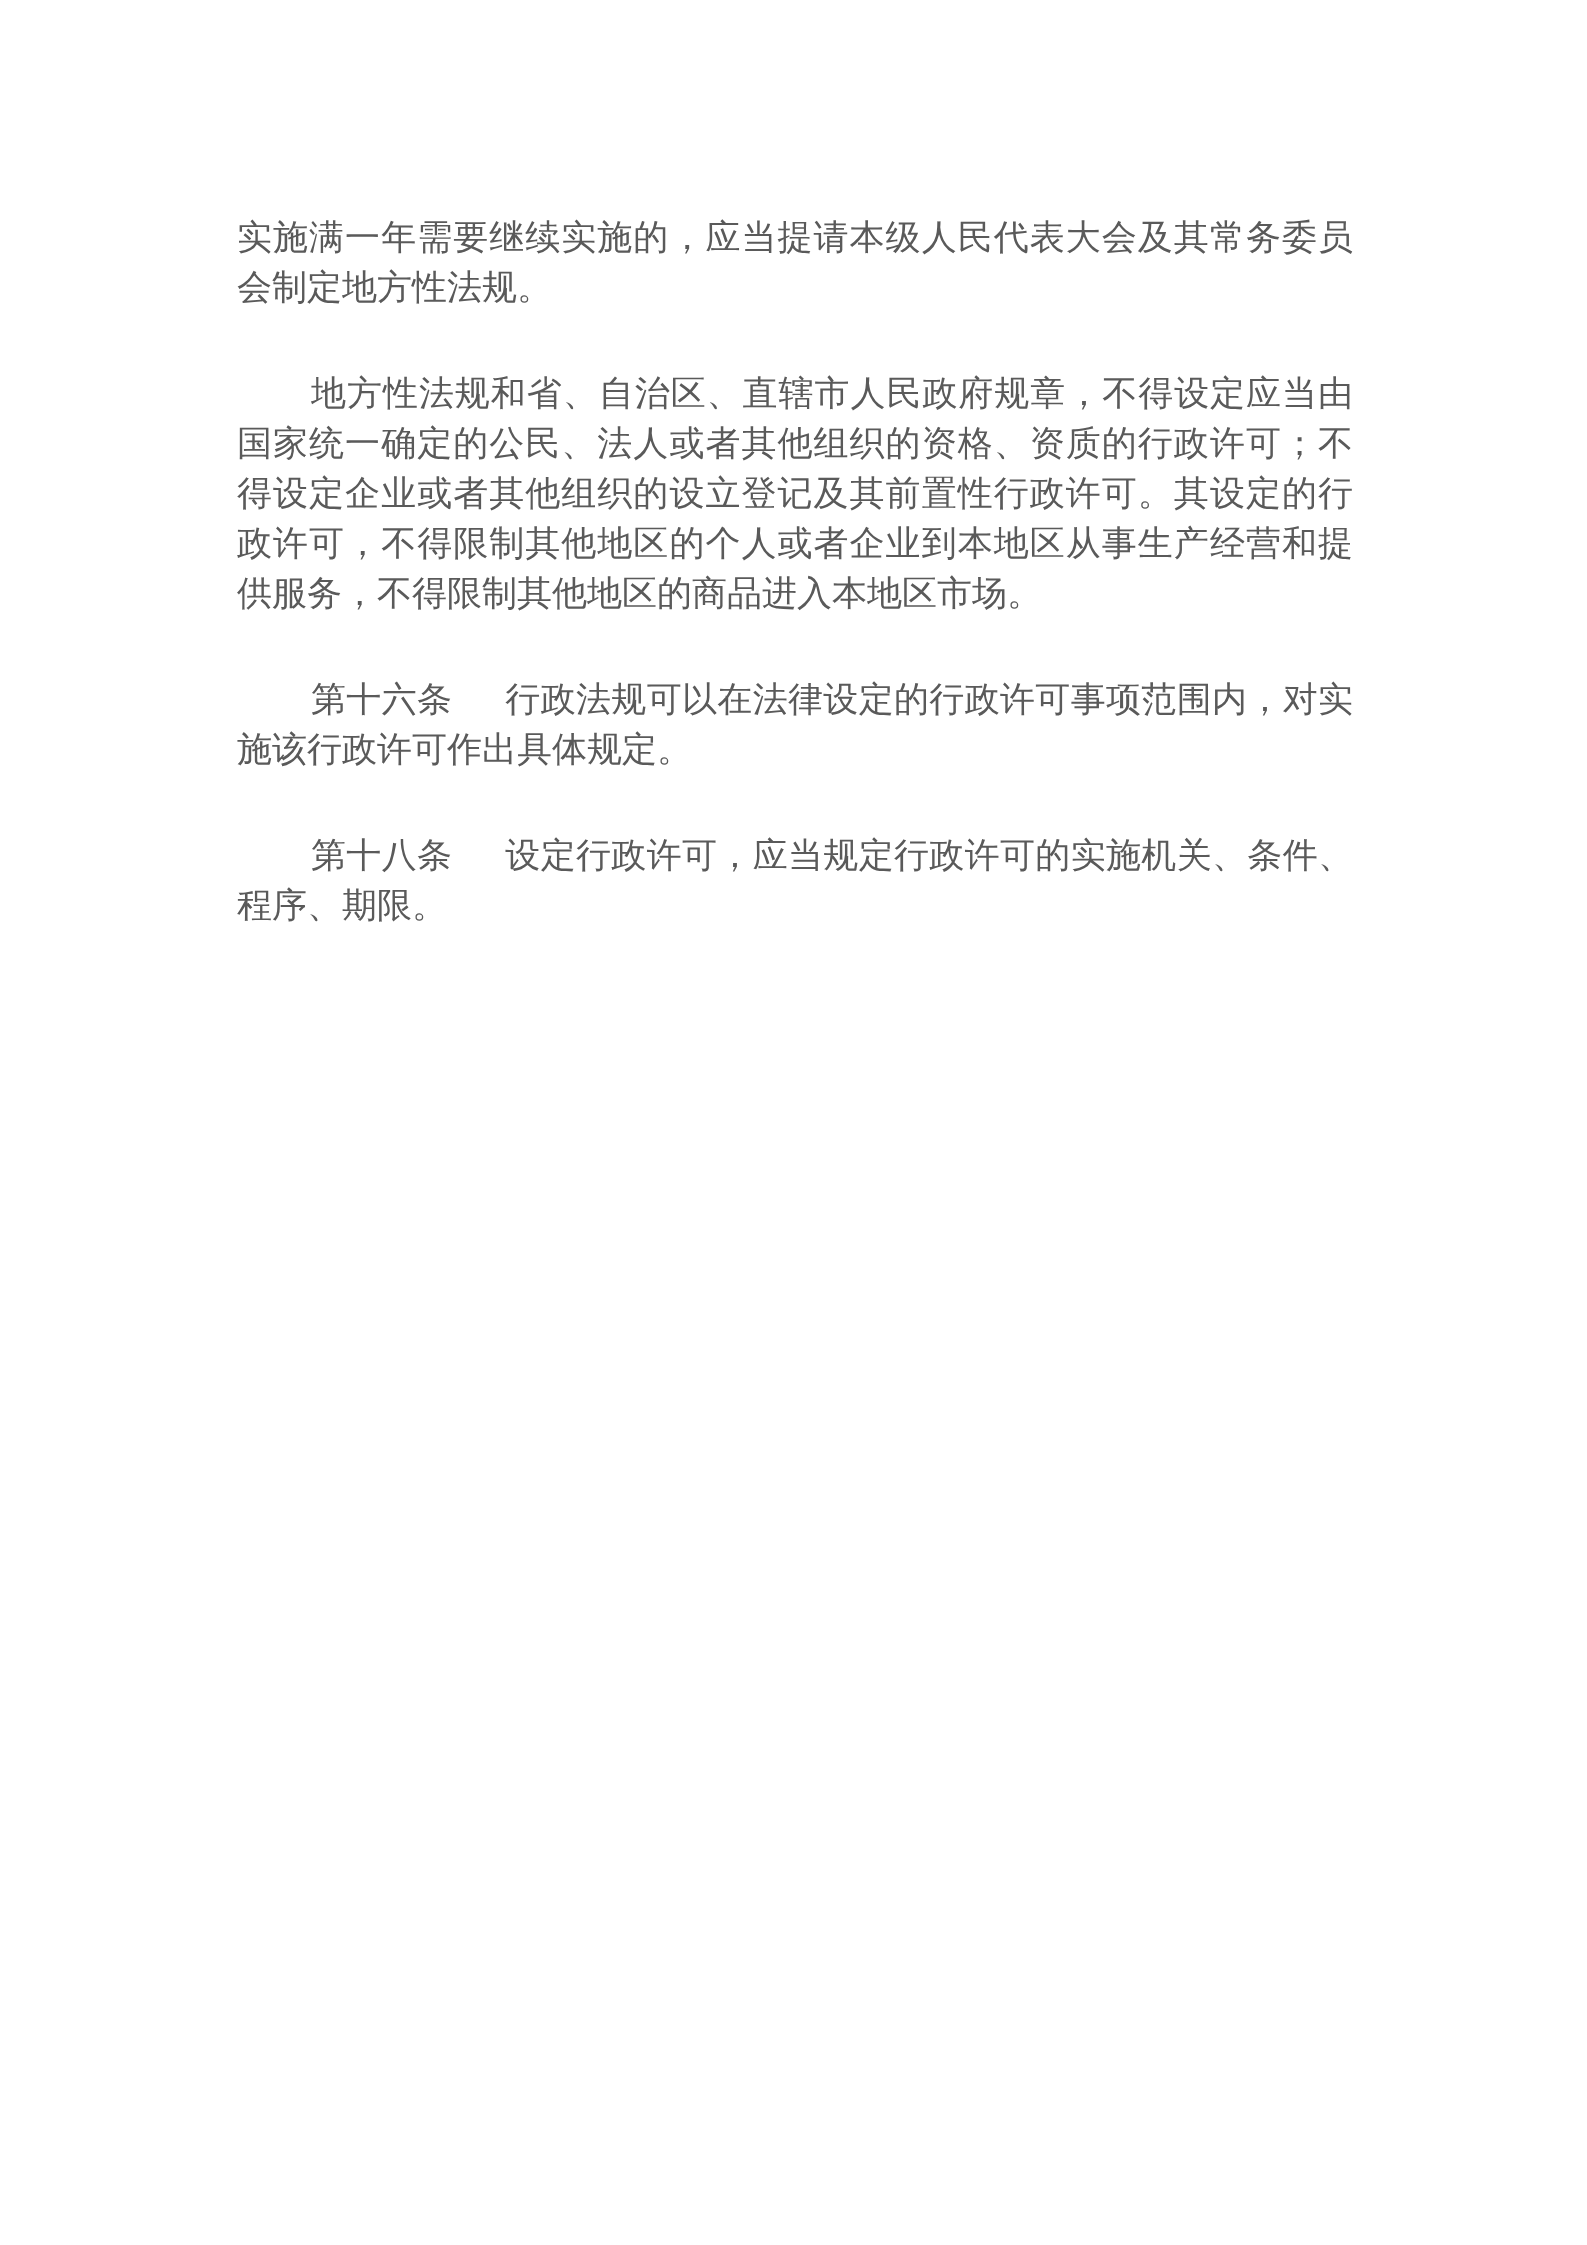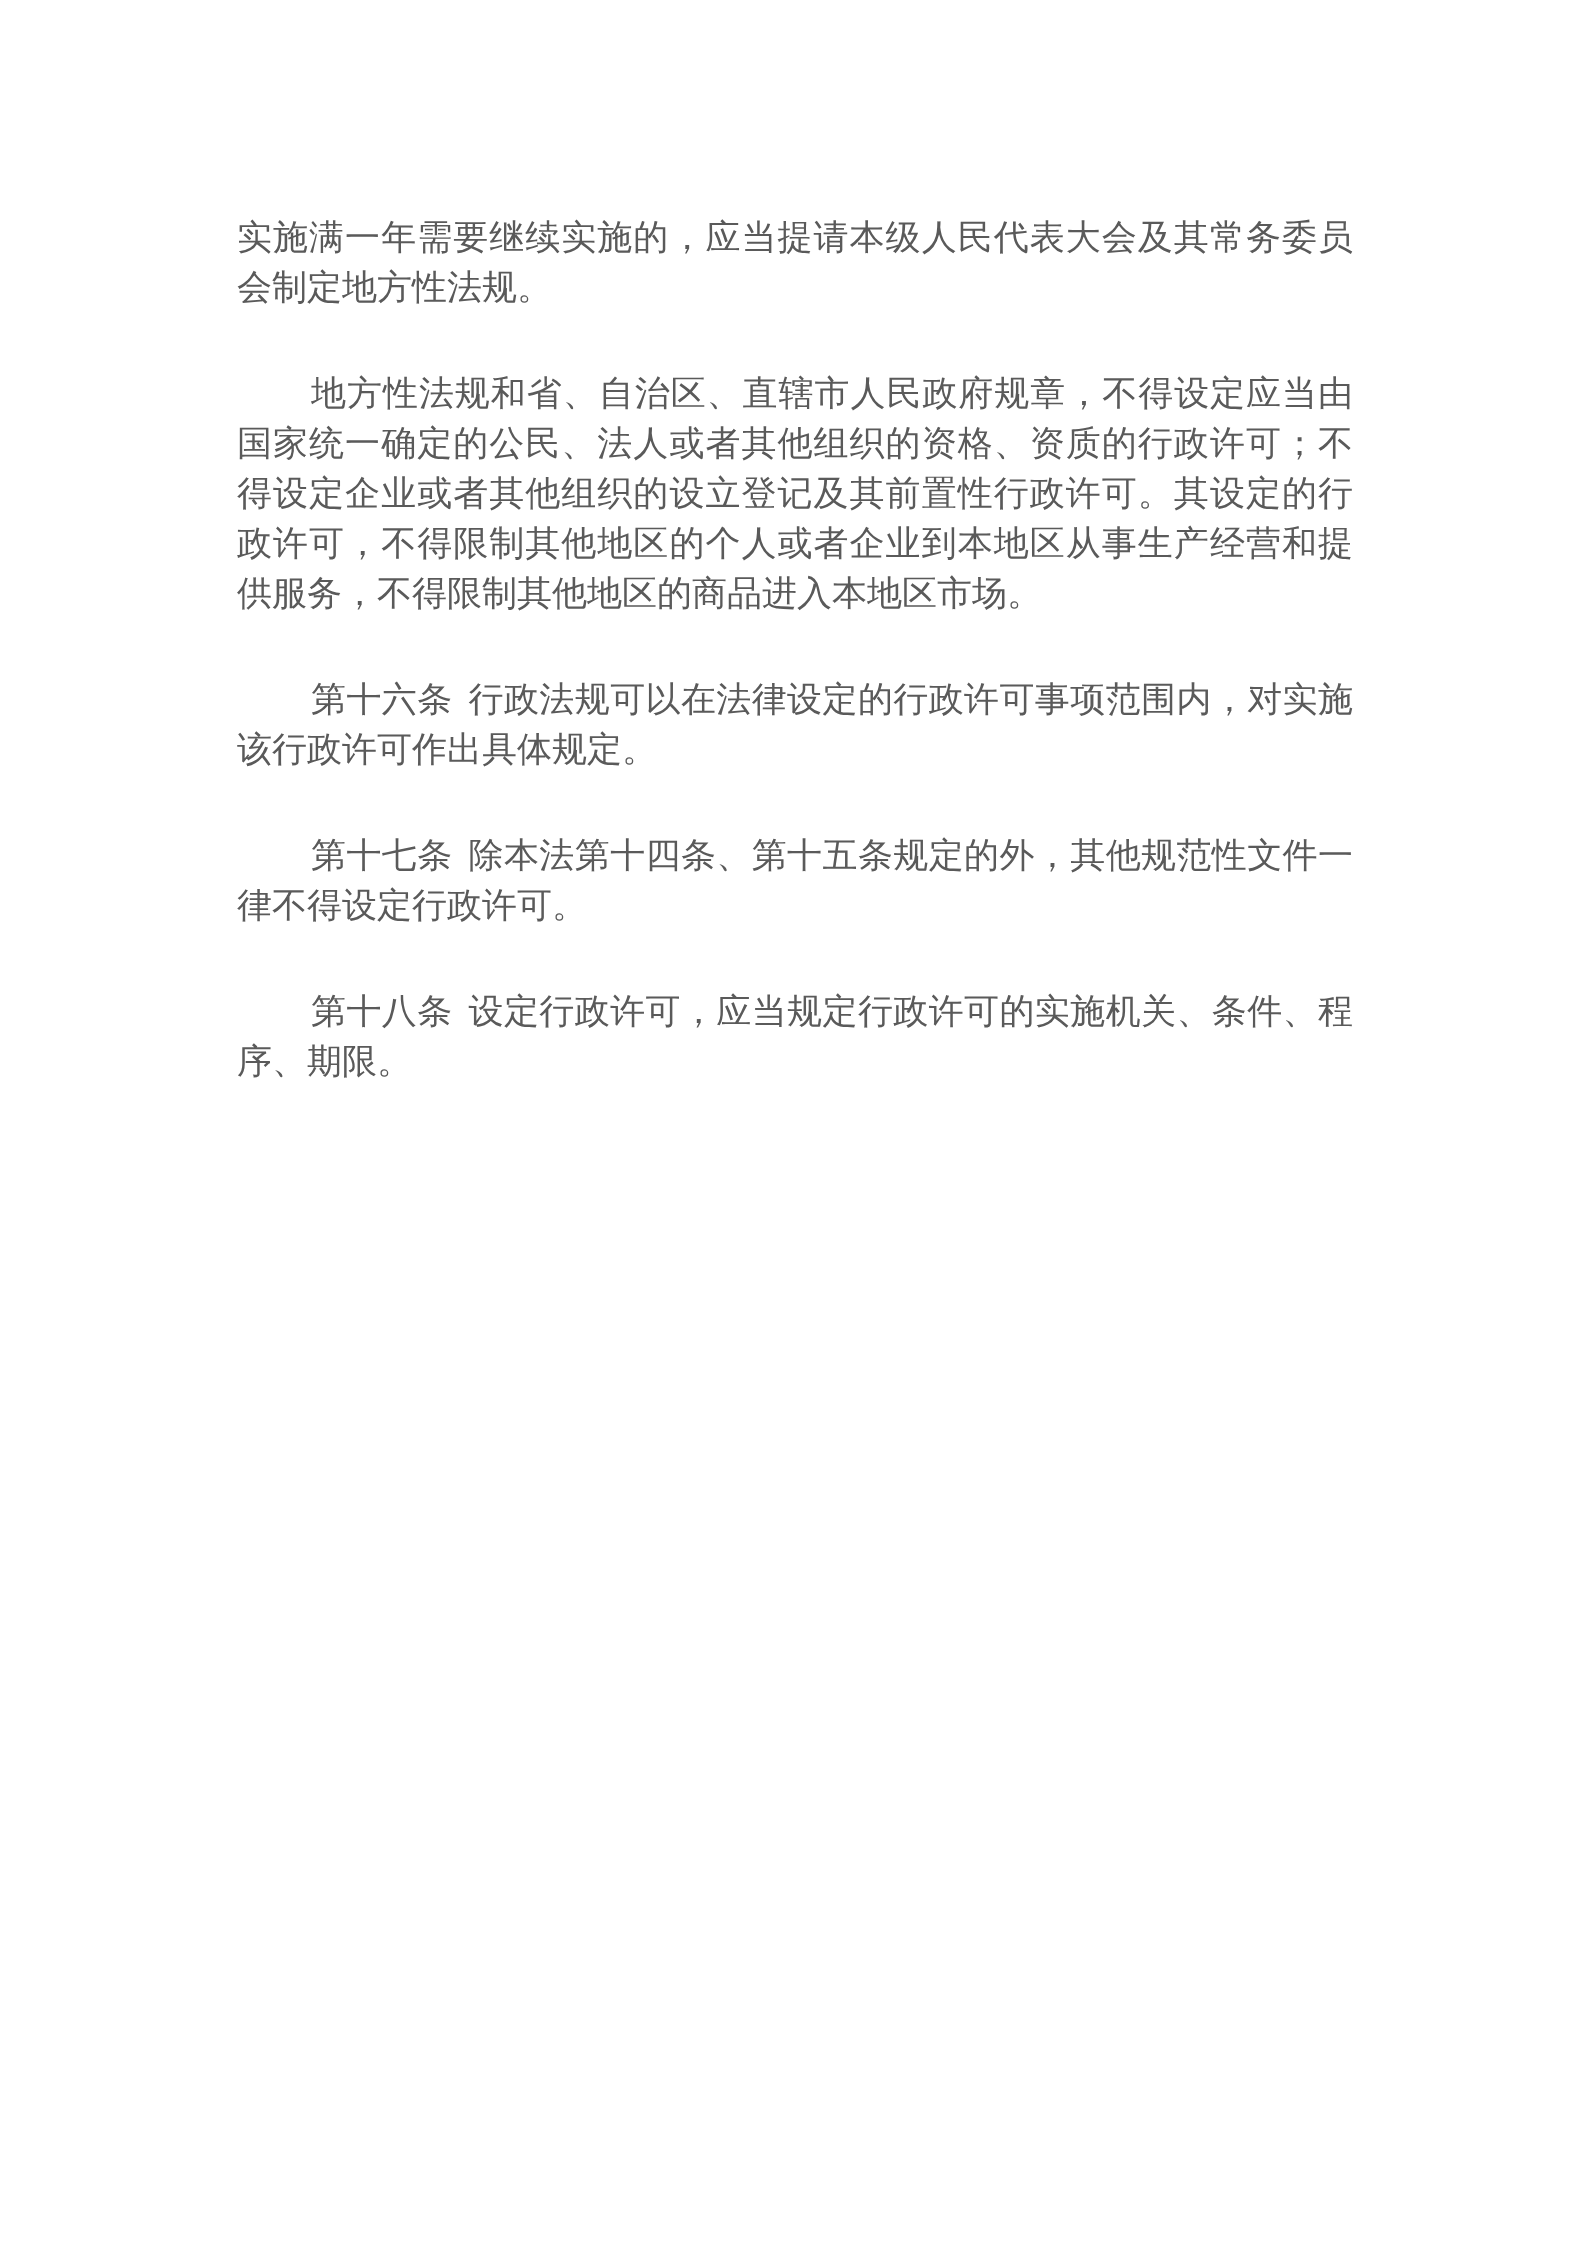--- a/index.html
+++ b/index.html
@@ -27,21 +27,21 @@
     .para {
       margin: 0 0 56px 0;
       text-align: justify;
       text-justify: inter-ideograph;
       word-break: break-all;
     }
     .para.indent {
       text-indent: 74px;
     }
     .article-no {
-      margin-right: 16px;
+      margin-right: 53px;
     }
   </style>
 </head>
 <body>
 
 <div class="page">
 
   <p class="para">
     <span>实施满一年需要继续实施的，应当提请本级人民代表大会及其常务委员会制定地方性法规。</span>
   </p>
@@ -50,21 +50,18 @@
     <span>地方性法规和省、自治区、直辖市人民政府规章，不得设定应当由国家统一确定的公民、法人或者其他组织的资格、资质的行政许可；不得设定企业或者其他组织的设立登记及其前置性行政许可。其设定的行政许可，不得限制其他地区的个人或者企业到本地区从事生产经营和提供服务，不得限制其他地区的商品进入本地区市场。</span>
   </p>
 
   <p class="para indent">
     <span class="article-no">第十六条</span><span>行政法规可以在法律设定的行政许可事项范围内，对实施该行政许可作出具体规定。</span>
   </p>
 
 
 
 
-  <p class="para indent">
-    <span class="article-no">第十七条</span><span>除本法第十四条、第十五条规定的外，其他规范性文件一律不得设定行政许可。</span>
-  </p>
 
   <p class="para indent">
     <span class="article-no">第十八条</span><span>设定行政许可，应当规定行政许可的实施机关、条件、程序、期限。</span>
   </p>
 
 </div>
 
 </body></html>

